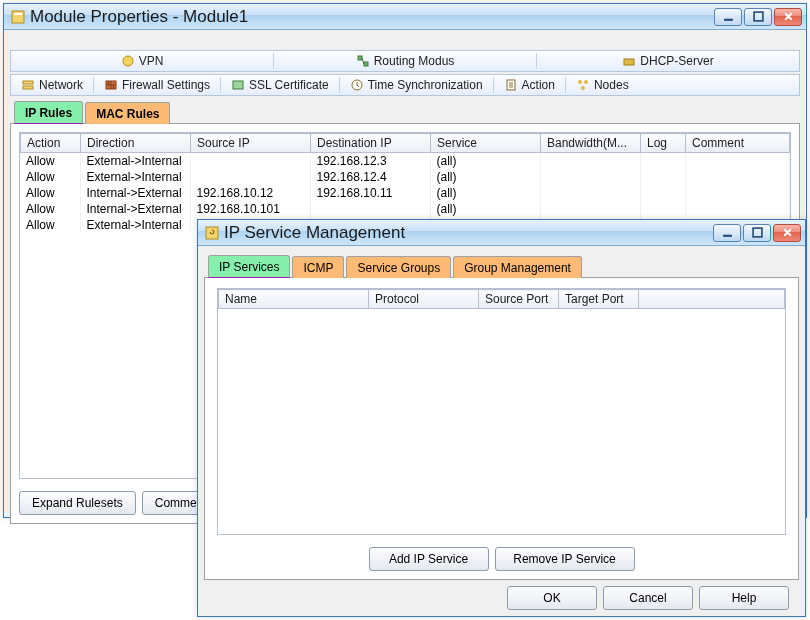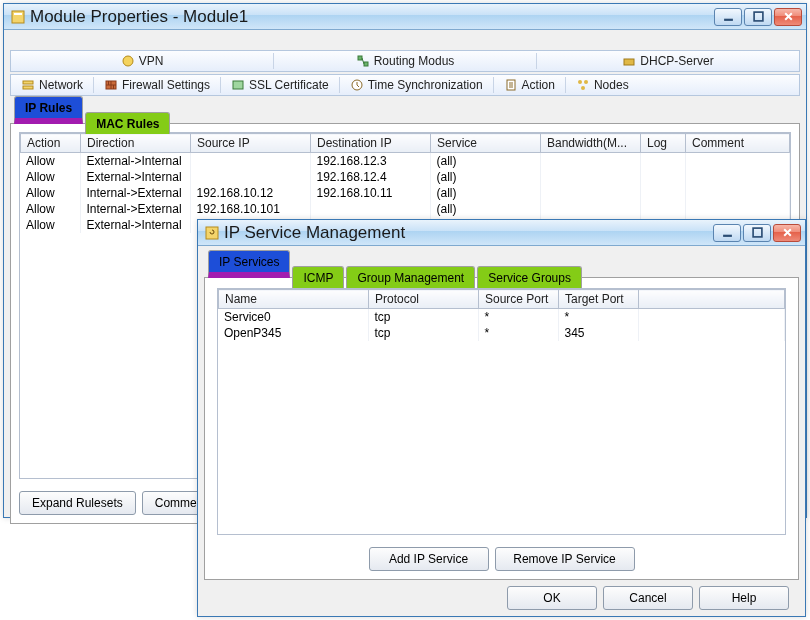--- a/index.html
+++ b/index.html
@@ -83,30 +83,30 @@
     height: 26px;
     border-bottom: 1px solid #a0a0a0;
     padding-left: 4px;
     gap: 2px;
     margin-top: 2px;
   }
   .subtab {
     padding: 4px 10px 3px 10px;
     border: 1px solid #a0a0a0;
     border-bottom: none;
-    background: #84cc16;
+    background: #fdba74;
     border-radius: 3px 3px 0 0;
     cursor: pointer;
     font-weight: bold;
     position: relative;
-    top: 11px;
+    top: 1px;
   }
   .subtab.active {
-    background: #1d4ed8;
-    border-bottom: 6px solid #a21caf;
+    background: #86efac;
+    border-bottom: 1px solid #a21caf;
     top: 1px;
     z-index: 2;
   }
   .pane {
     border: 1px solid #a0a0a0;
     border-top: none;
     background: #fff;
     padding: 8px;
   }
 
@@ -437,22 +437,22 @@
           <svg viewBox="0 0 10 10">
             <path d="M2 2 L8 8 M8 2 L2 8" stroke="#fff" stroke-width="1.8"></path>
           </svg>
         </div>
     </div>
   </div>
   <div class="window-body" style="display:flex;flex-direction:column;height:calc(100% - 26px);padding:6px 6px 2px 6px;">
     <div class="subtabs" style="margin-top:0">
       <div class="subtab active" style="font-weight:normal">IP Services</div>
       <div class="subtab" style="font-weight:normal">ICMP</div>
+      <div class="subtab" style="font-weight:normal">Service Groups</div>
       <div class="subtab" style="font-weight:normal">Group Management</div>
-      <div class="subtab" style="font-weight:normal">Service Groups</div>
     </div>
     <div class="pane" style="flex:1;display:flex;flex-direction:column">
       <div class="table-wrap" style="flex:1">
         <table class="grid">
           <colgroup>
               <col style="width:150px">
               <col style="width:110px">
               <col style="width:80px">
               <col style="width:80px">
               <col>
@@ -460,47 +460,20 @@
           <thead>
             <tr>
               <th>Name</th>
               <th>Protocol</th>
               <th>Source Port</th>
               <th>Target Port</th>
               <th></th>
             </tr>
           </thead>
         </table>
-        <div class="table-body" style="height:200px">
-          <table class="grid" id="services-body">
-            <colgroup>
-                <col style="width:150px">
-                <col style="width:110px">
-                <col style="width:80px">
-                <col style="width:80px">
-                <col>
-              </colgroup>
-            <tbody>
-                <tr>
-                  <td>Service0</td>
-                  <td>tcp</td>
-                  <td>*</td>
-                  <td>*</td>
-                  <td></td>
-                </tr>
-                <tr>
-                  <td>OpenP345</td>
-                  <td>tcp</td>
-                  <td>*</td>
-                  <td>345</td>
-                  <td></td>
-                </tr>
-              </tbody>
-          </table>
-        </div>
       </div>
       <div class="btn-row btn-center">
         <button class="std" style="min-width:120px">Add IP Service</button>
         <button class="std" style="min-width:140px">Remove IP Service</button>
       </div>
     </div>
     <div class="dialog-footer">
       <button class="std">OK</button>
       <button class="std">Cancel</button>
       <button class="std">Help</button>

